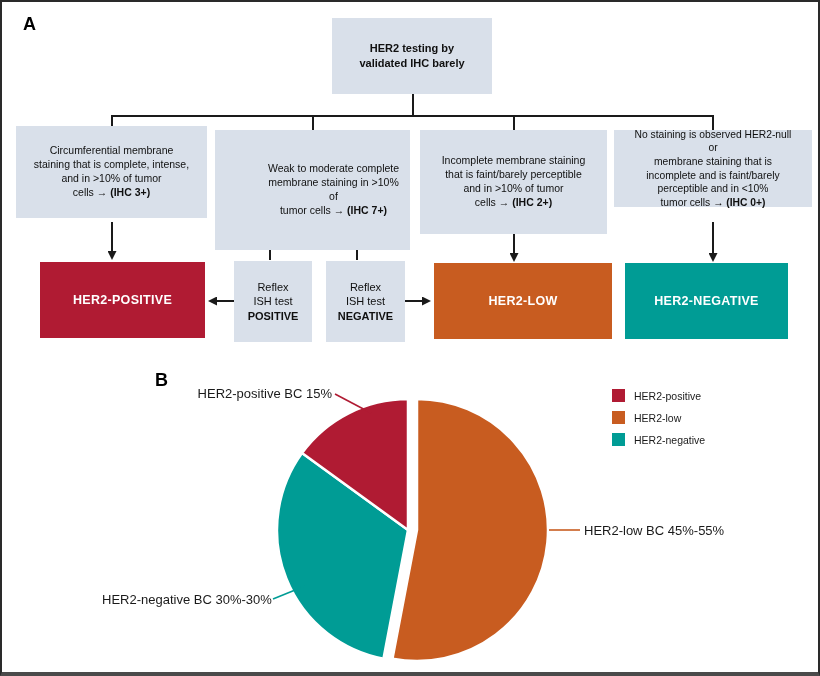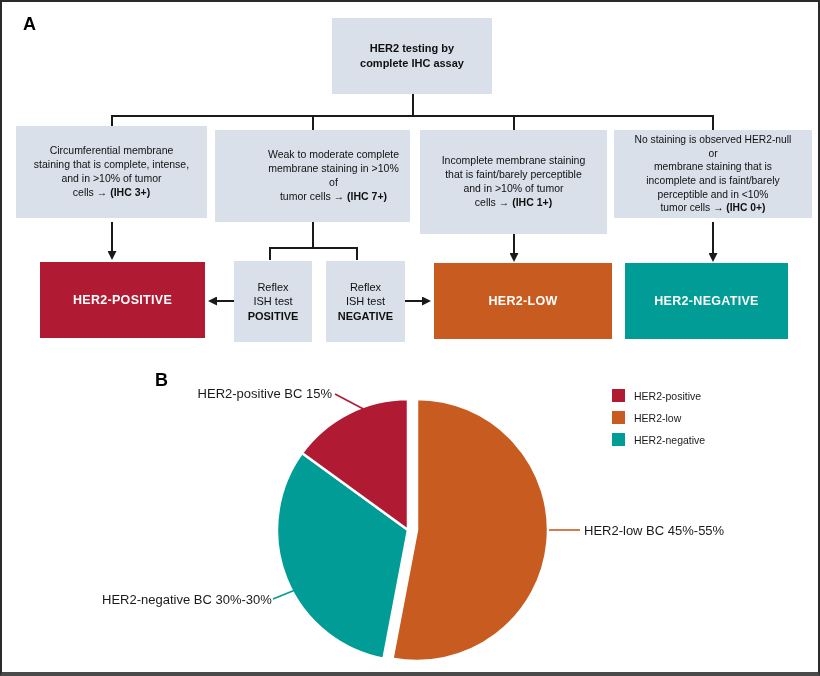--- a/index.html
+++ b/index.html
@@ -16,23 +16,23 @@
   .node {
     position:absolute; display:flex; align-items:center; justify-content:center;
     text-align:center; background:#d9e0ea; color:#101010;
     font-size:10.5px; line-height:1.32; padding:4px 6px;
   }
   .node .body-text { white-space:pre-line; }
   .node b { font-weight:bold; }
 
   #root-box   { left:330px; top:16px;  width:160px; height:76px; font-weight:bold; font-size:11px; }
   #cond-box-0 { left:14px;  top:124px; width:191px; height:92px;justify-content:center; }
-  #cond-box-1 { left:213px; top:128px; width:195px; height:92px;padding-left:48px; }
+  #cond-box-1 { left:213px; top:128px; width:195px; height:120px;padding-left:48px; }
   #cond-box-2 { left:418px; top:128px; width:187px; height:104px; }
-  #cond-box-3 { left:612px; top:128px; width:198px; height:88px; font-size:10.3px; }
+  #cond-box-3 { left:612px; top:128px; width:198px; height:77px; font-size:10.3px; }
 
   #reflex-box-0 { left:232px; top:259px; width:78px; height:81px; font-size:11px; }
   #reflex-box-1 { left:324px; top:259px; width:79px; height:81px; font-size:11px; }
 
   .outcome {
     position:absolute; display:flex; align-items:center; justify-content:center;
     color:#fff; font-weight:bold; font-size:12.5px; letter-spacing:.3px; text-align:center;
   }
   #outcome-positive { left:38px;  top:260px; width:165px; height:76px; }
   #outcome-low      { left:432px; top:261px; width:178px; height:76px; }
@@ -71,39 +71,39 @@
       <path d="M512 220 V252" marker-end="url(#arrow)"></path>
       <path d="M711 220 V252" marker-end="url(#arrow)"></path>
       <path d="M311 220 V246 M268 258 V246 H355 V258"></path>
       <path d="M232 299 H214" marker-end="url(#arrow)"></path>
       <path d="M403 299 H421" marker-end="url(#arrow)"></path>
     </g>
   </svg>
 
   <div class="node" id="root-box">
     <span class="body-text">HER2 testing by
-complete IHC assay</span>
+validated IHC barely</span>
   </div>
 
   <div class="node" id="cond-box-0">
     <span class="body-text"><span>Circumferential membrane
 staining that is complete, intense,
 and in &gt;10% of tumor
 cells → </span><b>(IHC 3+)</b></span>
   </div>
   <div class="node" id="cond-box-1">
     <span class="body-text"><span>Weak to moderate complete
 membrane staining in &gt;10% of
 tumor cells → </span><b>(IHC 7+)</b></span>
   </div>
   <div class="node" id="cond-box-2">
     <span class="body-text"><span>Incomplete membrane staining
 that is faint/barely perceptible
 and in &gt;10% of tumor
-cells → </span><b>(IHC 1+)</b></span>
+cells → </span><b>(IHC 2+)</b></span>
   </div>
   <div class="node" id="cond-box-3">
     <span class="body-text"><span>No staining is observed HER2-null
 or
 membrane staining that is
 incomplete and is faint/barely
 perceptible and in &lt;10%
 tumor cells → </span><b>(IHC 0+)</b></span>
   </div>
 

